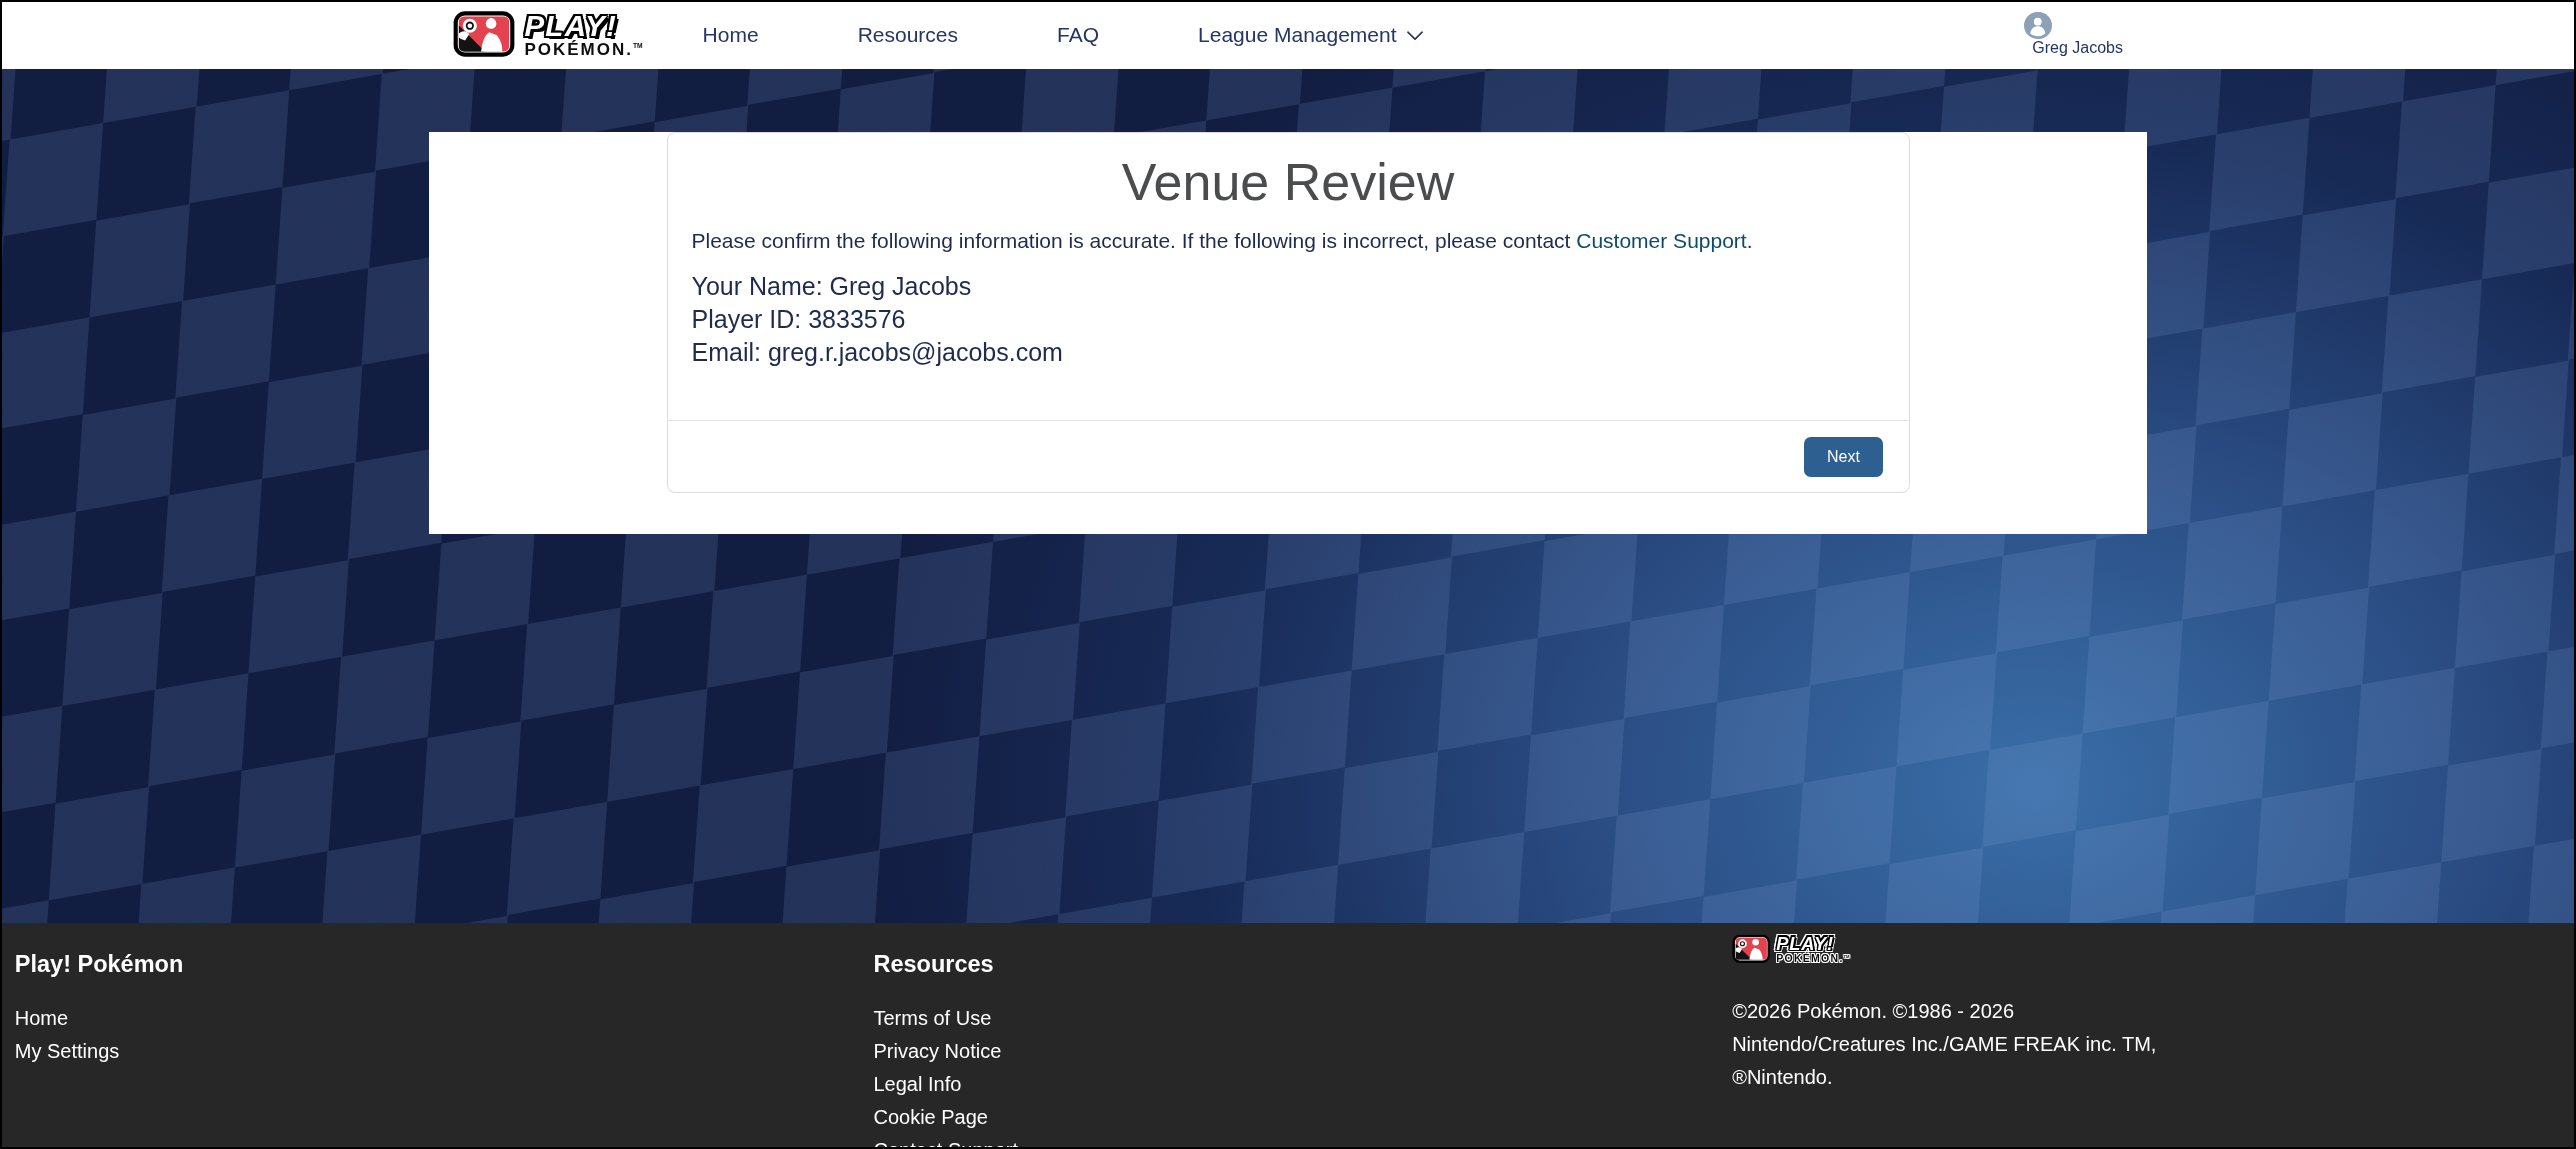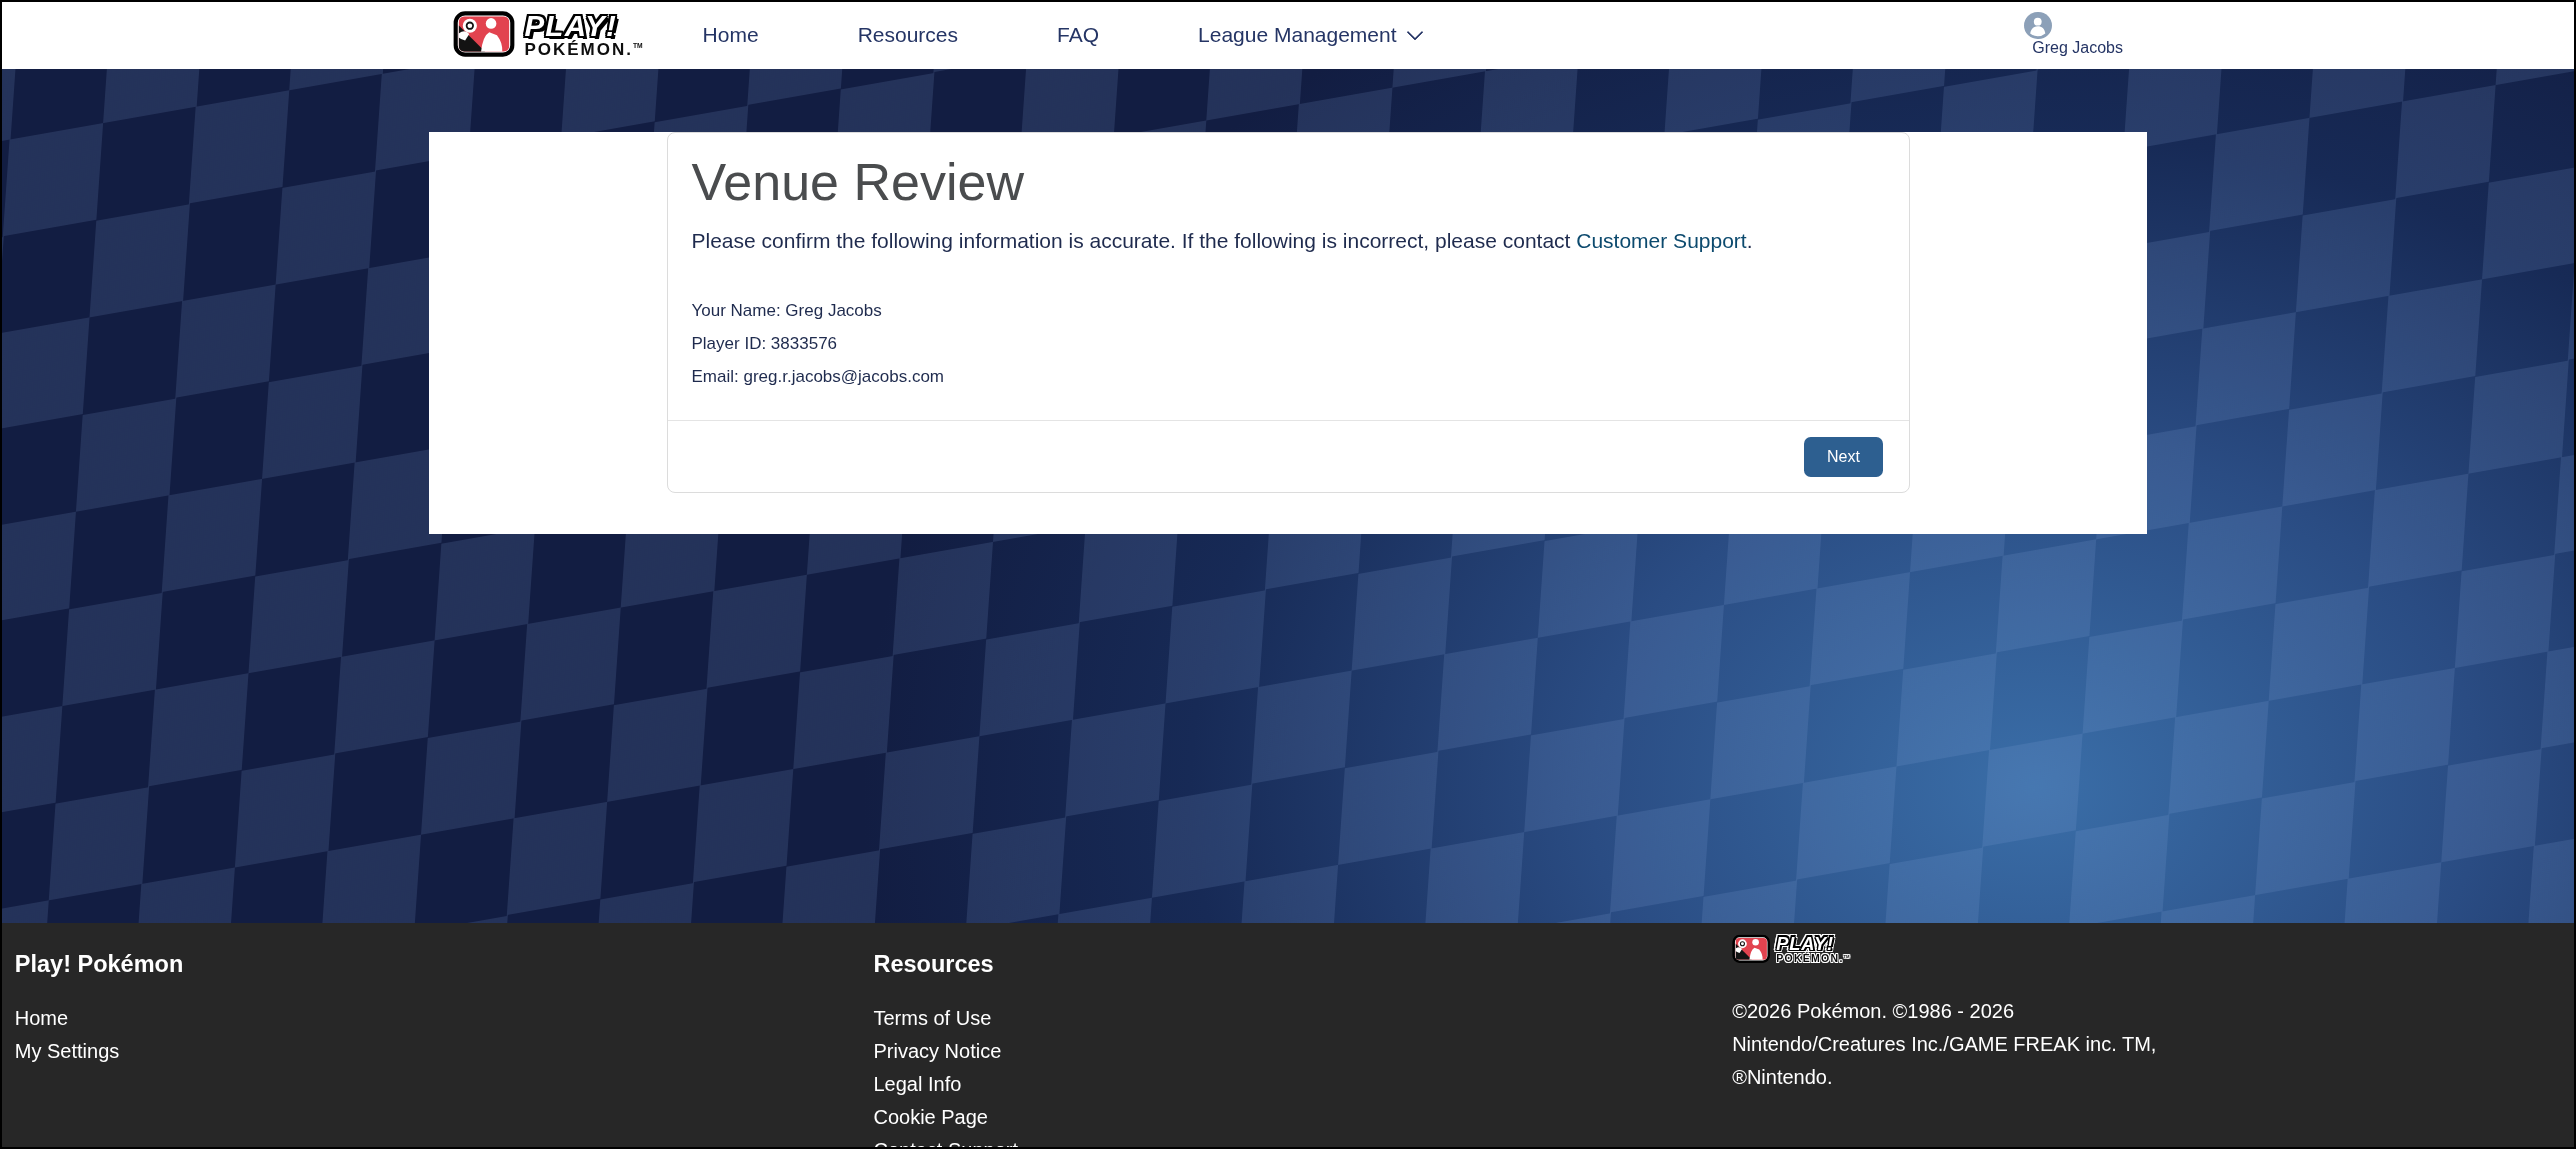--- a/index.html
+++ b/index.html
@@ -37,24 +37,24 @@
     content:"";position:absolute;inset:-335px;
     background:repeating-conic-gradient(rgba(141,173,226,0.15) 0% 25%, rgba(0,0,0,0) 25% 50%);
     background-size:189px 189px;
     transform:rotate(-10deg) skewX(-14deg);
   }
   .content-panel{position:relative;z-index:2;width:1718px;height:402px;margin:0 auto;
     background:#fff;top:45px;}
   .card{width:1243px;margin:18px auto 0;background:#fff;border:1.3px solid #dcdcdc;
     border-radius:8px;box-sizing:border-box;height:361px;display:flex;flex-direction:column;}
   .card-body{height:287px;box-sizing:border-box;padding:0 24px;}
-  .card-title{margin:21.5px 0 16px;text-align:left;font-size:52px;font-weight:400;color:#4a4c4e;line-height:1.05;}
+  .card-title{margin:21.5px 0 16px;text-align:center;font-size:52px;font-weight:400;color:#4a4c4e;line-height:1.05;}
   .intro{margin:0;font-size:21px;line-height:1.5;color:#1f2b4e;}
   .link{color:#0c4a6e;text-decoration:none;cursor:pointer;}
-  .info{margin-top:37px;font-size:17px;line-height:33px;color:#1f2b4e;}
+  .info{margin-top:13px;font-size:25px;line-height:33px;color:#1f2b4e;}
   .card-footer{border-top:1.3px solid #e4e4e4;flex:1;display:flex;align-items:center;
     justify-content:flex-end;padding-right:25.5px;}
   .next-btn{min-width:79px;height:40px;padding:0 19px;background:#2d5f90;color:#fff;
     border:none;border-radius:6.7px;font-size:16px;font-family:"Liberation Sans",sans-serif;cursor:pointer;}
   
   .footer{height:226px;background:#272727;display:flex;position:relative;z-index:5;}
   .fcol{flex:1;box-sizing:border-box;padding:28px 0 0 14.8px;}
   .fcol h3{margin:0 0 24px;color:#fff;font-size:23.5px;font-weight:700;}
   .fcol a{display:block;color:#fff;text-decoration:none;font-size:20px;line-height:33px;cursor:pointer;}
   .fcol-right{padding-top:10.7px;}

